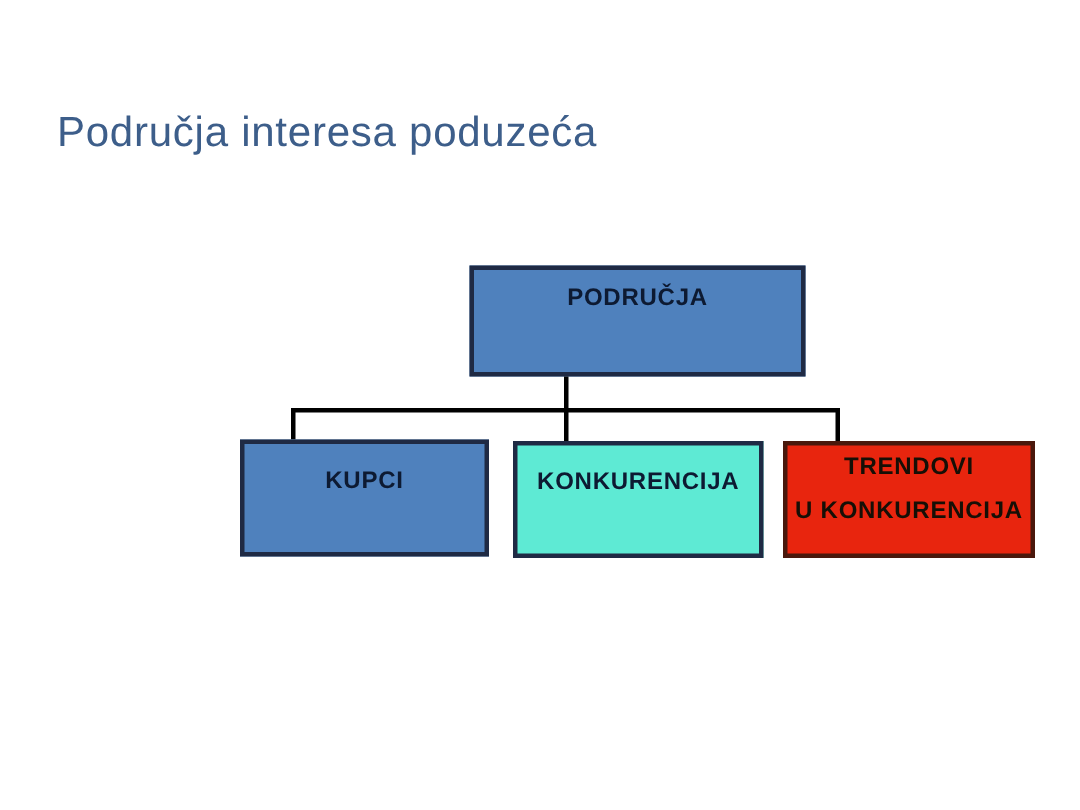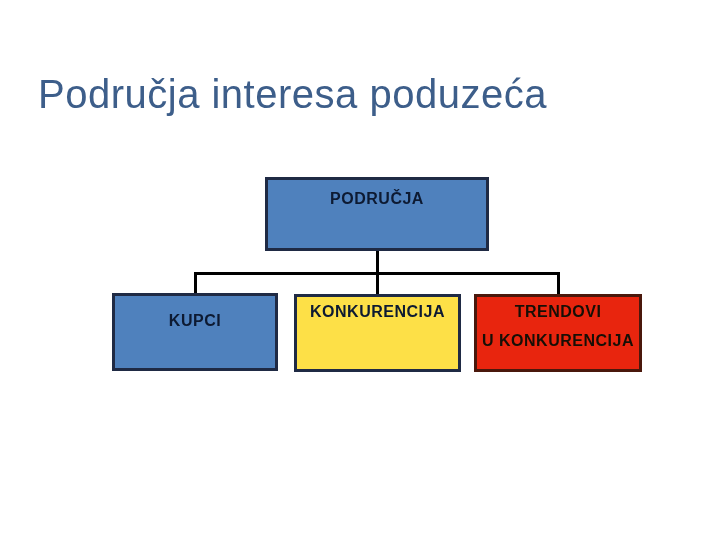--- a/index.html
+++ b/index.html
@@ -12,34 +12,35 @@
     width: 720px;
     height: 540px;
     background: #ffffff;
     overflow: hidden;
     font-family: "Liberation Sans", sans-serif;
   }
   .slide-title {
     position: absolute;
     left: 38px;
     top: 72px;
-    font-size: 40px;
+    font-size: 28px;
     font-weight: 400;
     letter-spacing: 0.5px;
     color: #3d5e8a;
     white-space: nowrap;
   }
   .box {
     position: absolute;
     box-sizing: border-box;
     text-align: center;
     font-weight: bold;
     font-size: 16px;
     letter-spacing: 0.5px;
     color: #0d1a32;
+    margin-left: 48px;
   }
   .box .line {
     display: block;
     line-height: 29px;
     white-space: nowrap;
   }
   .box-root {
     left: 265px;
     top: 177px;
     width: 224px;
@@ -56,22 +57,23 @@
     height: 78px;
     background: #4f81bd;
     border: 3px solid #1f2a44;
     padding-top: 10px;
   }
   .box-konkurencija {
     left: 294px;
     top: 294px;
     width: 167px;
     height: 78px;
-    background: #fde047;
+    background: #5eead4;
     border: 3px solid #1f2a44;
+    padding-top: 10px;
   }
   .box-trendovi {
     left: 474px;
     top: 294px;
     width: 168px;
     height: 78px;
     background: #e8250e;
     border: 3px solid #4a180c;
     padding-top: 0;
     color: #160f06;

